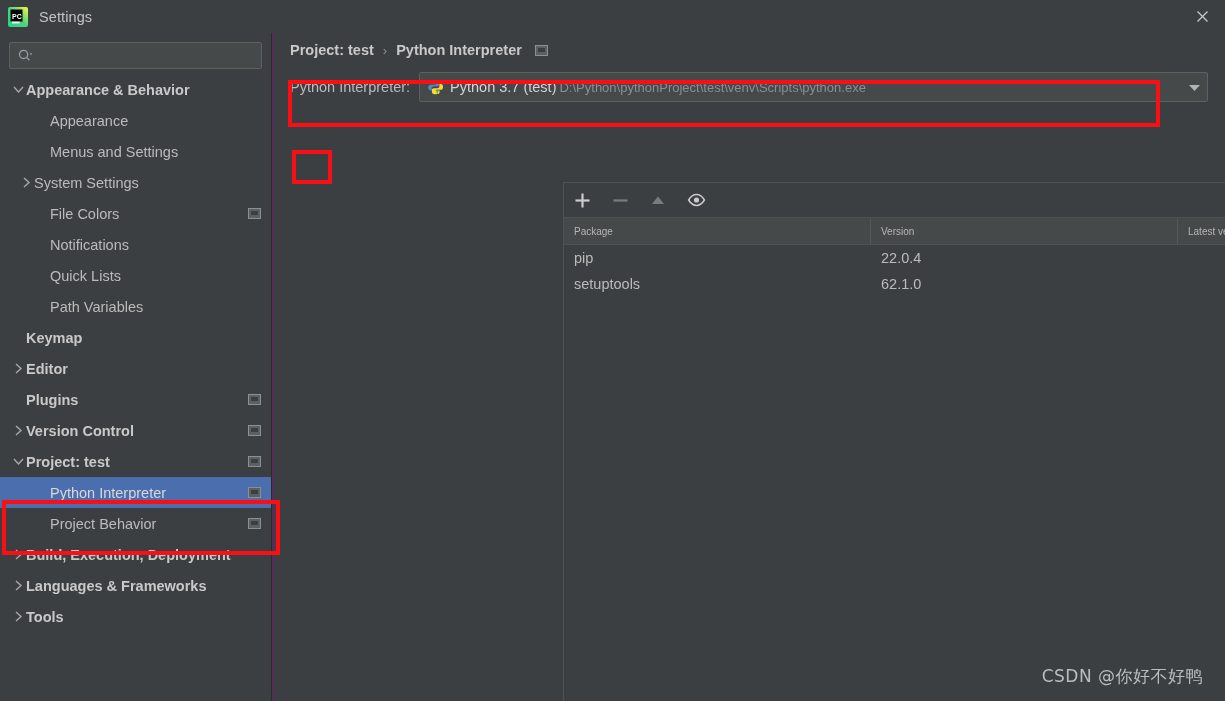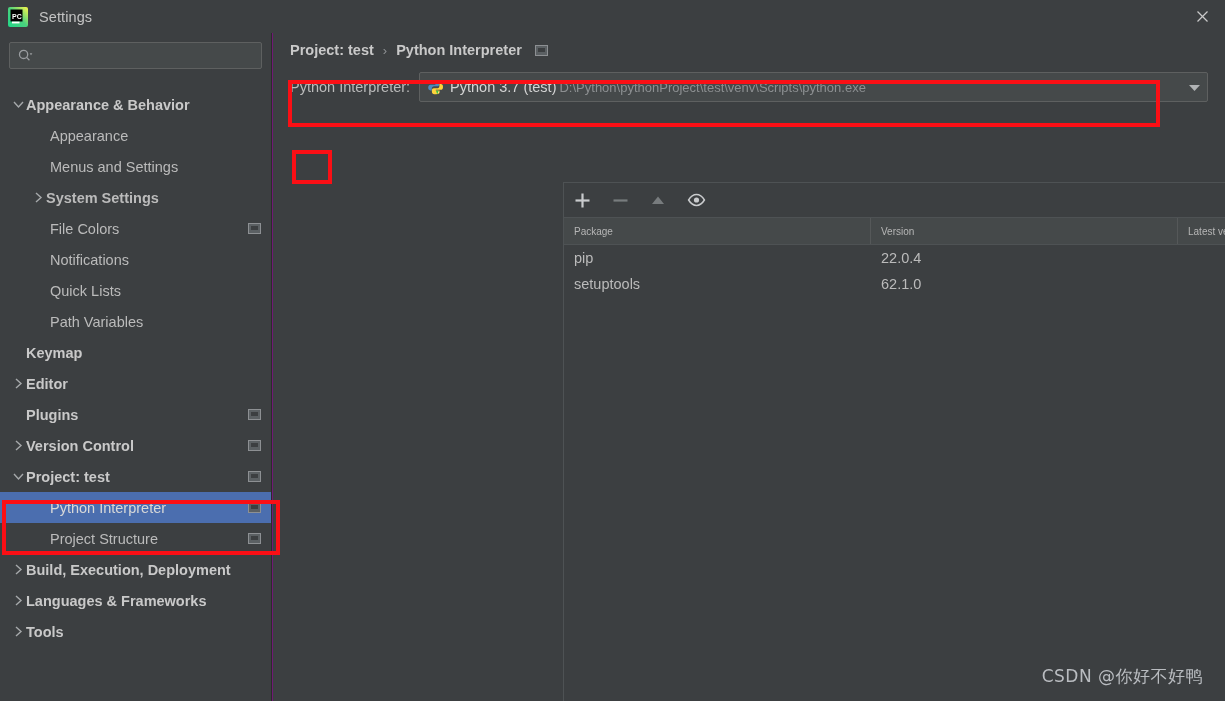--- a/index.html
+++ b/index.html
@@ -35,39 +35,39 @@
   .sidebar {
     position: absolute; left: 0; top: 33px; width: 272px; height: 668px;
     background: #3c3f41; border-right: 1px solid #2b2b2b;
   }
   .search-wrap { padding: 9px 9px 0 9px; }
   .search-box {
     height: 27px; background: #45494a; border: 1px solid #5e6060; border-radius: 2px;
     display: flex; align-items: center; padding: 0 8px; position: relative;
   }
   .search-icon { display: flex; align-items: center; }
-  .tree { margin-top: 20px; position: relative; }
+  .tree { margin-top: 5px; position: relative; }
   .tree-row {
     height: 31px; display: flex; align-items: center; position: relative;
     padding-right: 10px; cursor: default; white-space: nowrap;
   }
   .tree-row.selected { background: #4b6eaf; }
   .tree-row .chev {
     width: 16px; height: 16px; display: flex; align-items: center; justify-content: center;
     flex: none; color: #9a9da0;
   }
   .tree-row .label { font-size: 14.5px; color: #bbbbbb; }
   .tree-row .label.bold { font-weight: bold; color: #c9c9c9; }
   .tree-row.selected .label { color: #d8d8d8; }
   .tree-row .mod-icon { margin-left: auto; flex: none; display: flex; }
 
   
   .lvl0 { padding-left: 10px; }
   .lvl1 { padding-left: 34px; }
-  .lvl1x { padding-left: 30px; font-weight: bold; }
+  .lvl1x { padding-left: 18px; }
 
   
   .main {
     position: absolute; left: 273px; top: 33px; width: 952px; height: 668px;
     background: #3c3f41;
   }
   .breadcrumb {
     display: flex; align-items: center; height: 34px;
     padding-left: 17px; font-size: 14.5px; font-weight: bold; color: #c9c9c9;
   }
@@ -271,21 +271,21 @@
           <span class="label">Python Interpreter</span>
           <span class="mod-icon">
             <svg width="13" height="11" viewBox="0 0 13 11">
               <rect x="0.5" y="0.5" width="12" height="10" fill="#5b6063" stroke="#8d9093"></rect>
               <rect x="3" y="3" width="7" height="4" fill="#3c3f41"></rect>
             </svg>
           </span>
         </div>
         <div class="tree-row lvl1">
           <span class="chev"></span>
-          <span class="label">Project Structure</span>
+          <span class="label">Project Behavior</span>
           <span class="mod-icon">
             <svg width="13" height="11" viewBox="0 0 13 11">
               <rect x="0.5" y="0.5" width="12" height="10" fill="#5b6063" stroke="#8d9093"></rect>
               <rect x="3" y="3" width="7" height="4" fill="#3c3f41"></rect>
             </svg>
           </span>
         </div>
         <div class="tree-row lvl0">
           <span class="chev">
             <svg width="9" height="11" viewBox="0 0 9 11">

